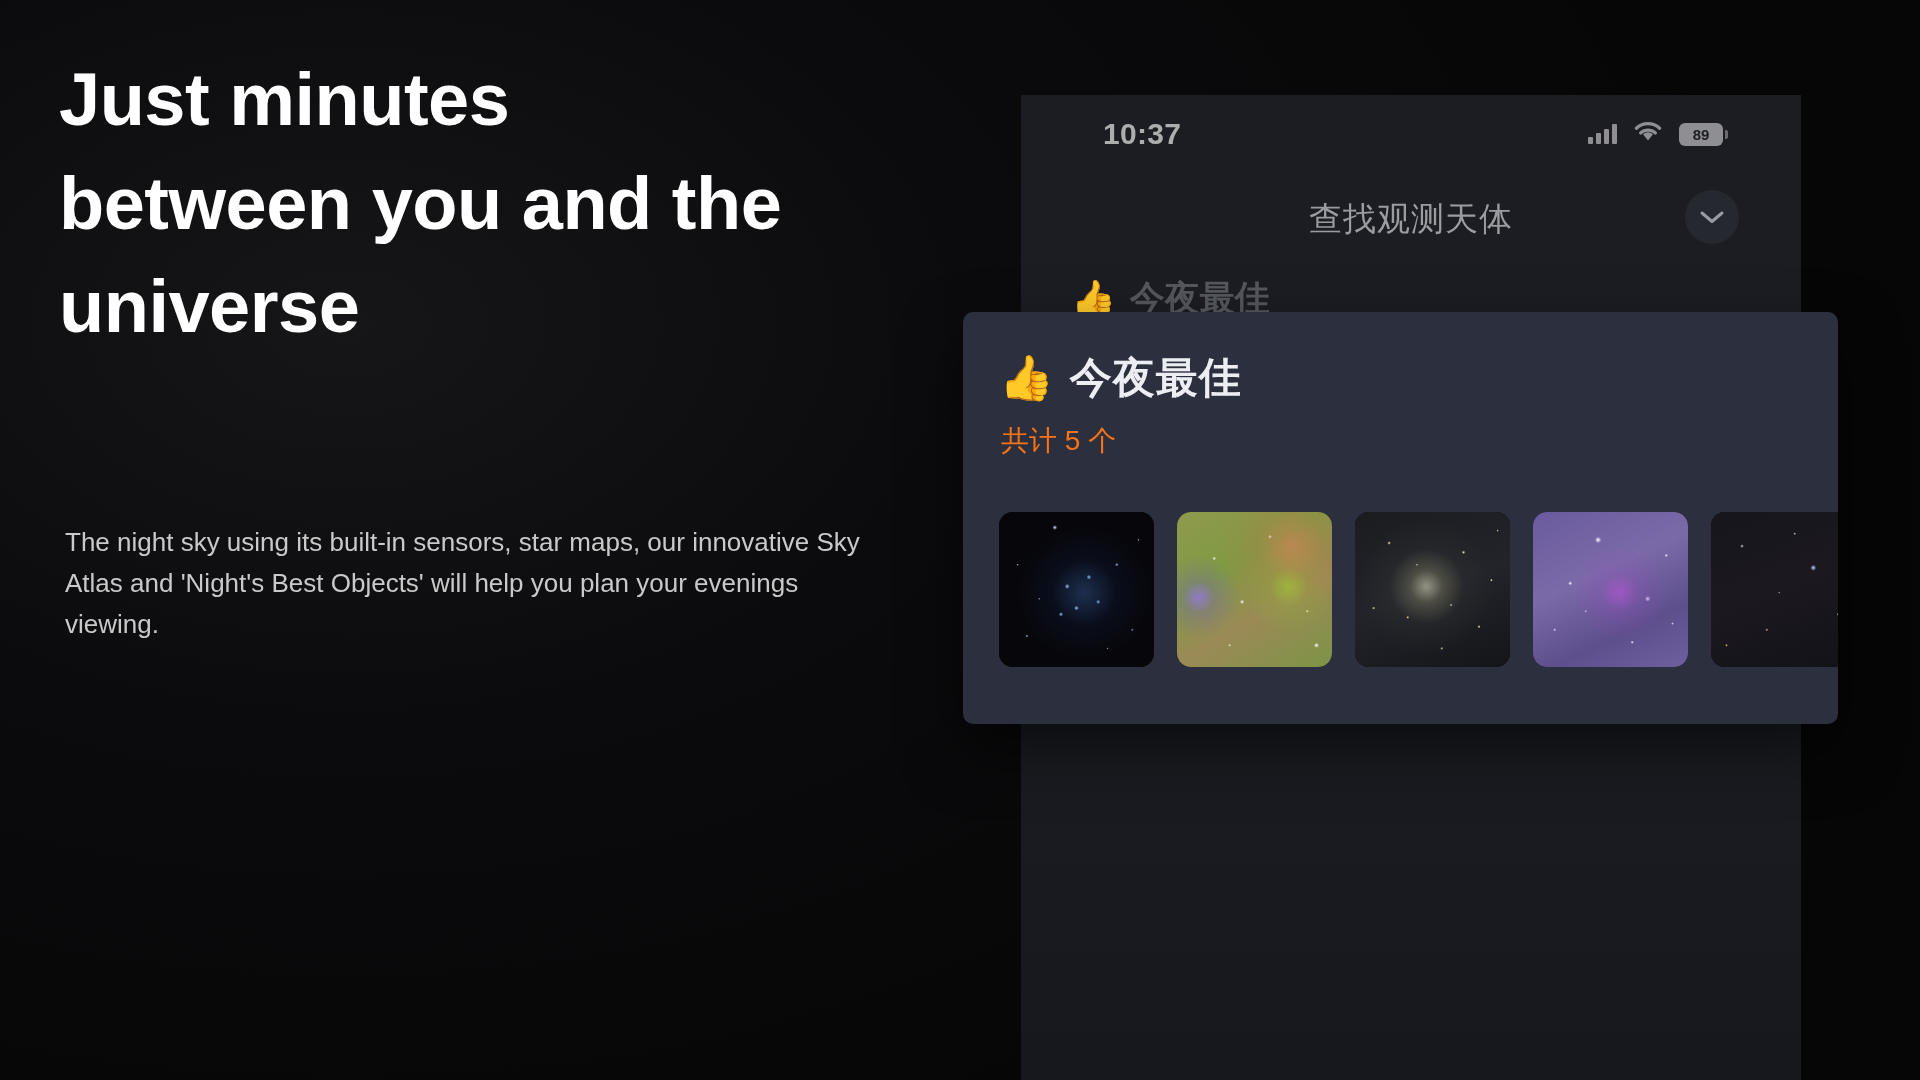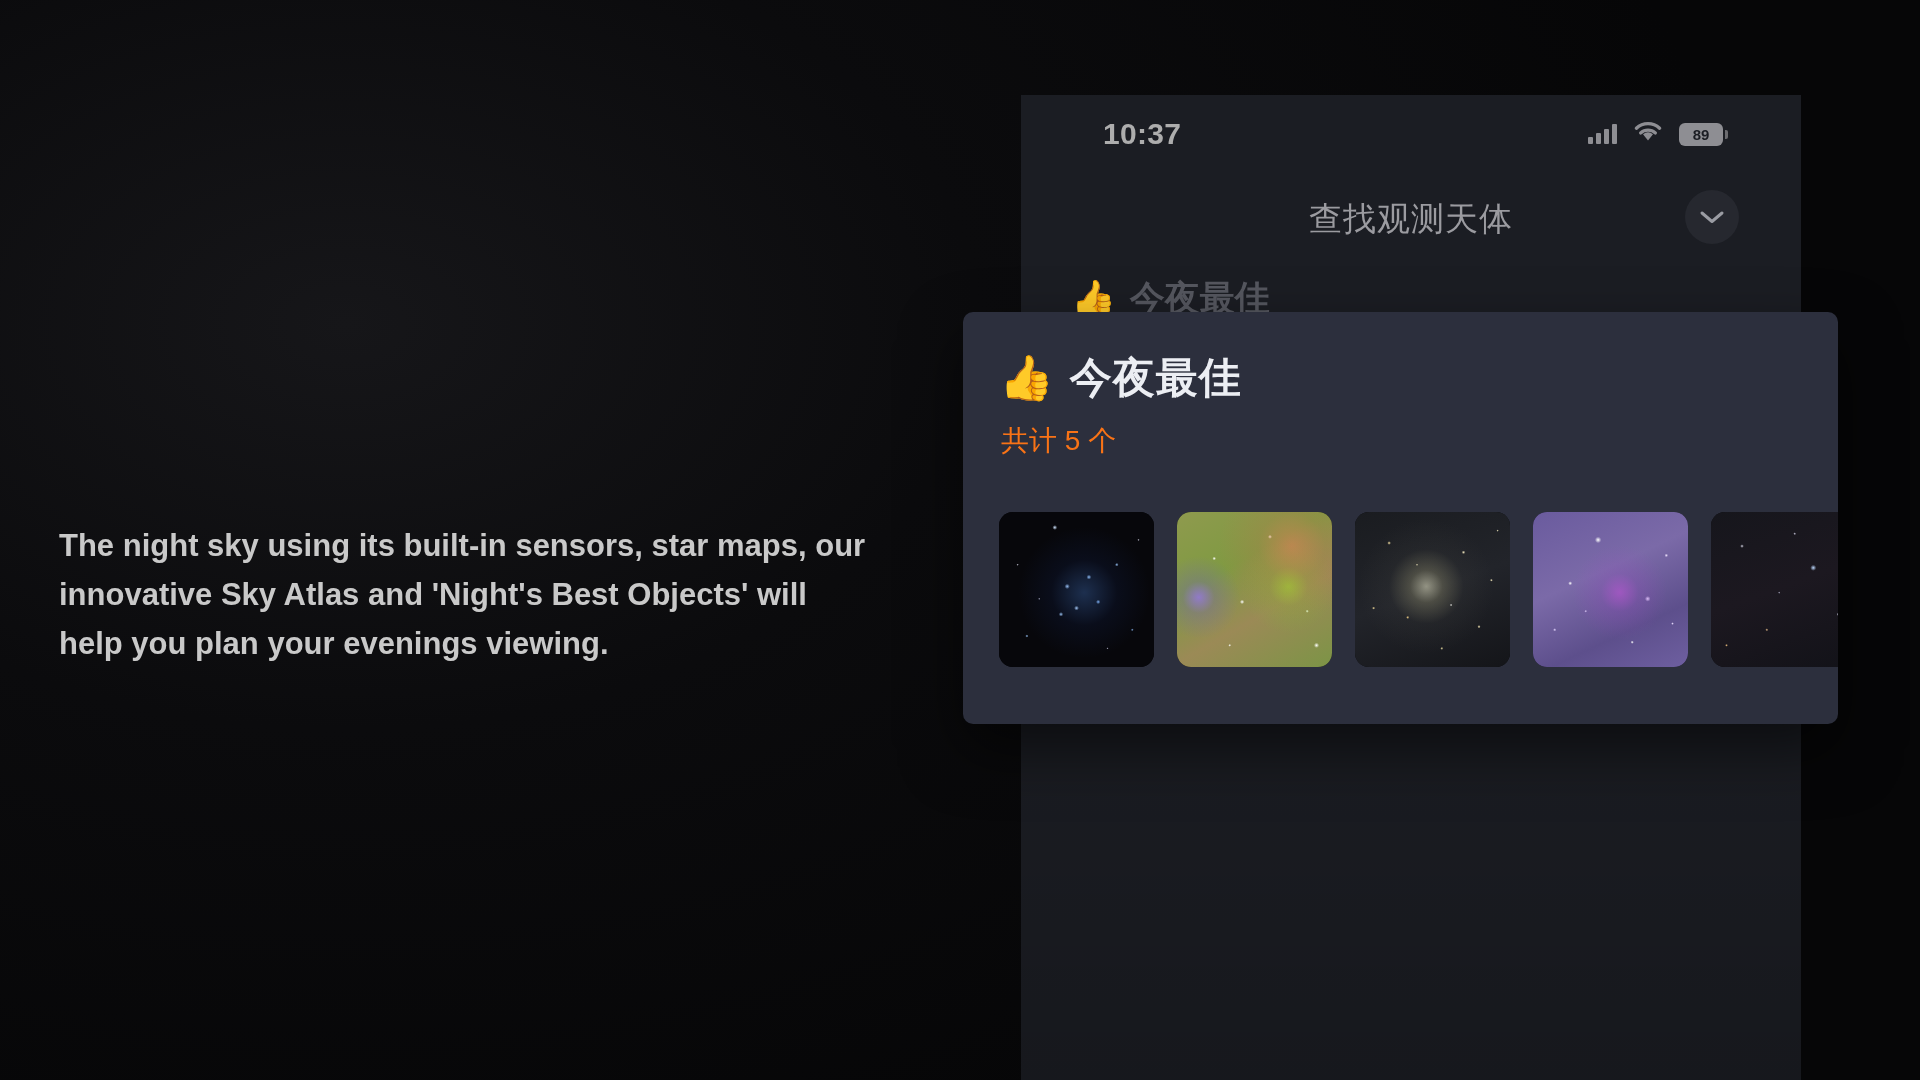--- a/index.html
+++ b/index.html
@@ -30,27 +30,27 @@
   .headline {
     font-size: 74px;
     line-height: 1.40;
     font-weight: 700;
     color: #ffffff;
     letter-spacing: -0.5px;
     width: 760px;
   }
   .subcopy {
     position: absolute;
-    left: 59px;
+    left: 65px;
     top: 522px;
     width: 820px;
-    font-size: 31px;
+    font-size: 26px;
     line-height: 1.58;
     color: #c9c9c9;
-    font-weight: 700;
+    font-weight: 400;
   }
 
   
   .phone {
     position: absolute;
     left: 1021px;
     top: 95px;
     width: 780px;
     height: 1000px;
     background: #1b1d23;
@@ -269,20 +269,23 @@
   }
 
   
   .sf { position: absolute; inset: 0; }
 </style>
 </head>
 <body>
 
 <div id="stage">
 
+  <div class="copy">
+    <h1 class="headline">Just minutes between you and the universe</h1>
+  </div>
   <p class="subcopy">The night sky using its built-in sensors, star maps, our innovative Sky Atlas and 'Night's Best Objects' will help you plan your evenings viewing.</p>
 
   <div class="phone">
 
     <div class="statusbar">
       <div class="status-time">10:37</div>
       <div class="status-icons">
         <span class="sig">
             <i></i>
             <i></i>

